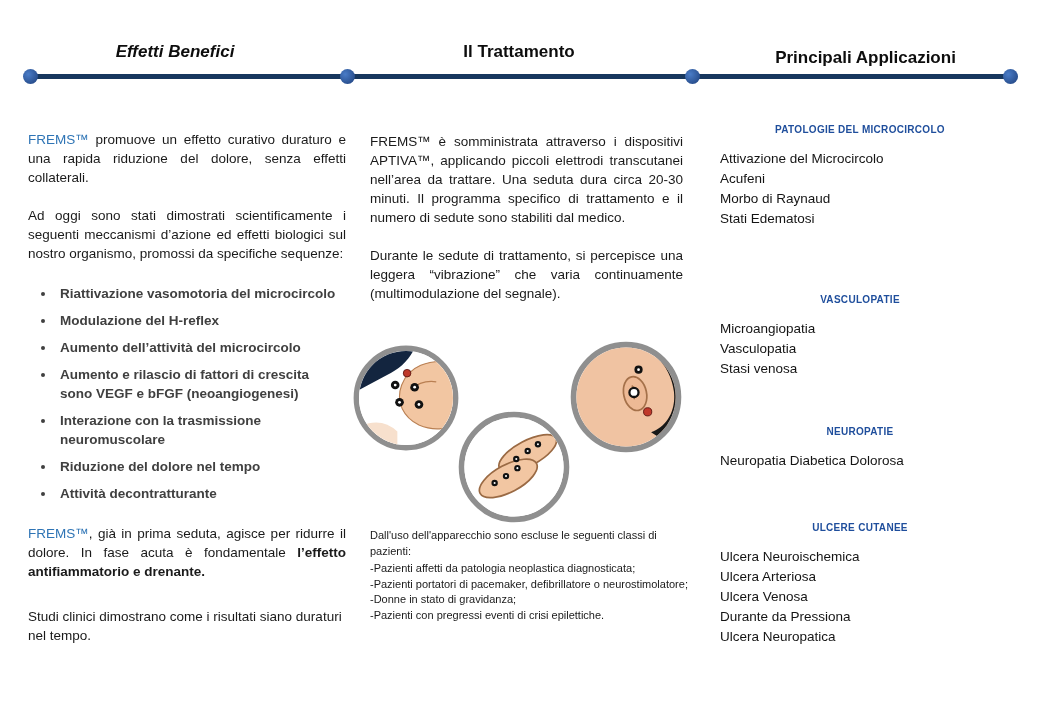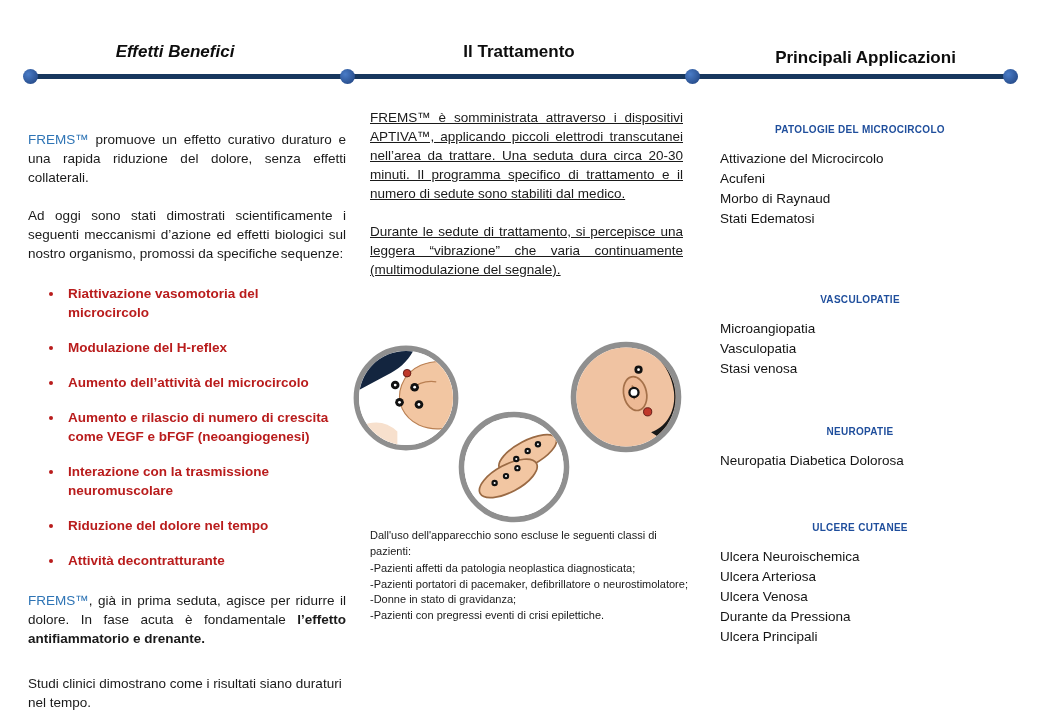--- a/index.html
+++ b/index.html
@@ -11,29 +11,29 @@
   
   .timeline-line{position:absolute;left:30px;right:30px;top:74px;height:5px;background:#17375e;}
   .tdot{position:absolute;top:69px;width:15px;height:15px;border-radius:50%;
     background:radial-gradient(circle at 35% 35%, #4a7cc7, #1d3f7a);}
   .dot1{left:23px;} .dot2{left:340px;} .dot3{left:685px;} .dot4{left:1003px;}
   .col-title{position:absolute;top:42px;font-weight:bold;font-size:17px;color:#0d0d0d;text-align:center;}
   .ct1{left:60px;width:230px;font-style:italic;} .ct2{left:404px;width:230px;} .ct3{left:738px;width:255px;top:48px;}
   
   .col{position:absolute;font-size:13.5px;line-height:19px;}
   .col-left{left:28px;top:130px;width:318px;}
-  .col-mid{left:370px;top:108px;width:313px;text-decoration:underline;}
+  .col-mid{left:370px;top:132px;width:313px;}
   .col-right{left:706px;top:120px;width:308px;}
   p{margin:0;}
   .just{text-align:justify;}
   .brand{color:#2e74b5;}
   .mb19{margin-bottom:19px;} .mb21{margin-bottom:21px;} .mb26{margin-bottom:26px;}
   .bold{font-weight:normal;}
   ul.bullets{margin:0 0 21px 6px;padding:0 0 0 14px;}
-  ul.bullets li{font-weight:bold;color:#b91c1c;margin:16px;padding-left:4px;}
+  ul.bullets li{font-weight:bold;color:#404040;margin:8px;padding-left:4px;}
   
   .rsec h3{color:#1f4e9c;font-size:10px;font-weight:bold;text-align:center;
     margin:0 0 10px 0;letter-spacing:.3px;}
   .ritem{padding-left:14px;line-height:19px;margin-bottom:1px;color:#141414;}
   .rs2{margin-top:62px;} .rs3{margin-top:44px;} .rs4{margin-top:48px;}
   
   .illu{position:absolute;}
   .illu-knee{left:352px;top:344px;width:108px;height:108px;}
   .illu-ear{left:569px;top:340px;width:114px;height:114px;}
   .illu-feet{left:457px;top:410px;width:114px;height:114px;}
@@ -56,21 +56,21 @@
   <span class="tdot dot3"></span>
   <span class="tdot dot4"></span>
 
   <section class="col col-left">
     <p class="just mb19"><span class="brand">FREMS™</span><span> promuove un effetto curativo duraturo e una rapida riduzione del dolore, senza effetti collaterali.</span></p>
     <p class="just mb21">Ad oggi sono stati dimostrati scientificamente i seguenti meccanismi d’azione ed effetti biologici sul nostro organismo, promossi da specifiche sequenze:</p>
     <ul class="bullets">
       <li>Riattivazione vasomotoria del microcircolo</li>
       <li>Modulazione del H-reflex</li>
       <li>Aumento dell’attività del microcircolo</li>
-      <li>Aumento e rilascio di numero di crescita come VEGF e bFGF (neoangiogenesi)</li>
+      <li>Aumento e rilascio di fattori di crescita sono VEGF e bFGF (neoangiogenesi)</li>
       <li>Interazione con la trasmissione neuromuscolare</li>
       <li>Riduzione del dolore nel tempo</li>
       <li>Attività decontratturante</li>
     </ul>
     <p class="just mb26"><span class="brand">FREMS™</span><span>, già in prima seduta, agisce per ridurre il dolore. In fase acuta è fondamentale </span><strong>l’effetto antifiammatorio e drenante.</strong></p>
     <p class="bold">Studi clinici dimostrano come i risultati siano duraturi nel tempo.</p>
   </section>
 
   <section class="col col-mid">
     <p class="just mb19">FREMS™ è somministrata attraverso i dispositivi APTIVA™, applicando piccoli elettrodi transcutanei nell’area da trattare. Una seduta dura circa 20-30 minuti. Il programma specifico di trattamento e il numero di sedute sono stabiliti dal medico.</p>
@@ -167,17 +167,17 @@
     <div class="rsec rs3">
       <h3>NEUROPATIE</h3>
       <div class="ritem">Neuropatia Diabetica Dolorosa</div>
     </div>
     <div class="rsec rs4">
       <h3>ULCERE CUTANEE</h3>
       <div class="ritem">Ulcera Neuroischemica</div>
       <div class="ritem">Ulcera Arteriosa</div>
       <div class="ritem">Ulcera Venosa</div>
       <div class="ritem">Durante da Pressiona</div>
-      <div class="ritem">Ulcera Principali</div>
+      <div class="ritem">Ulcera Neuropatica</div>
     </div>
   </section>
 
 </div>
 
 </body></html>

